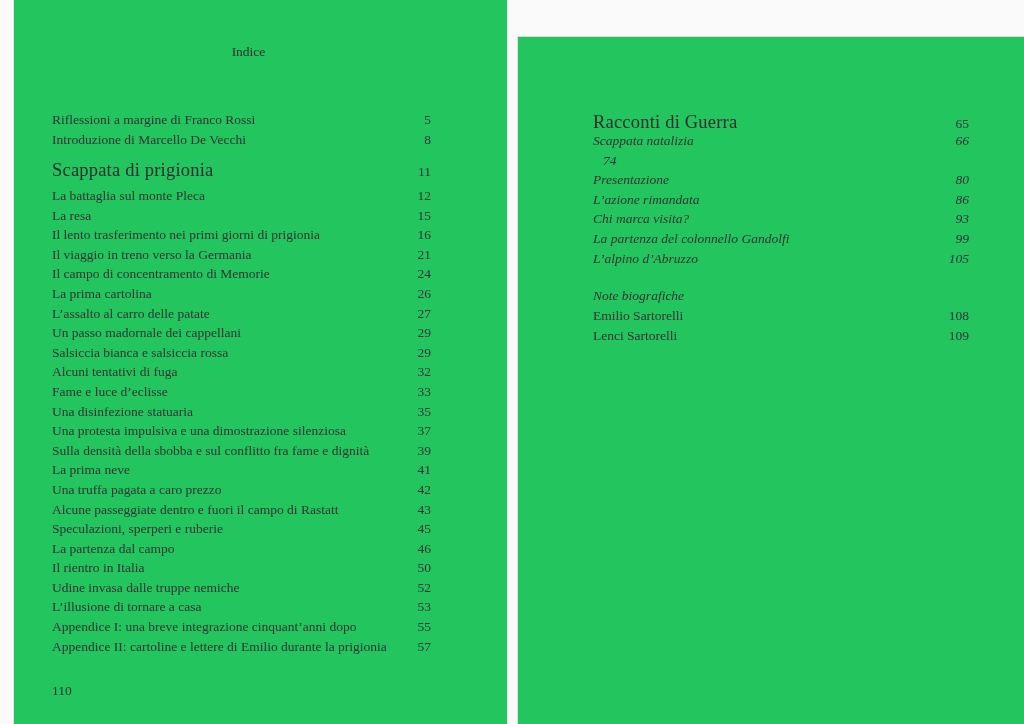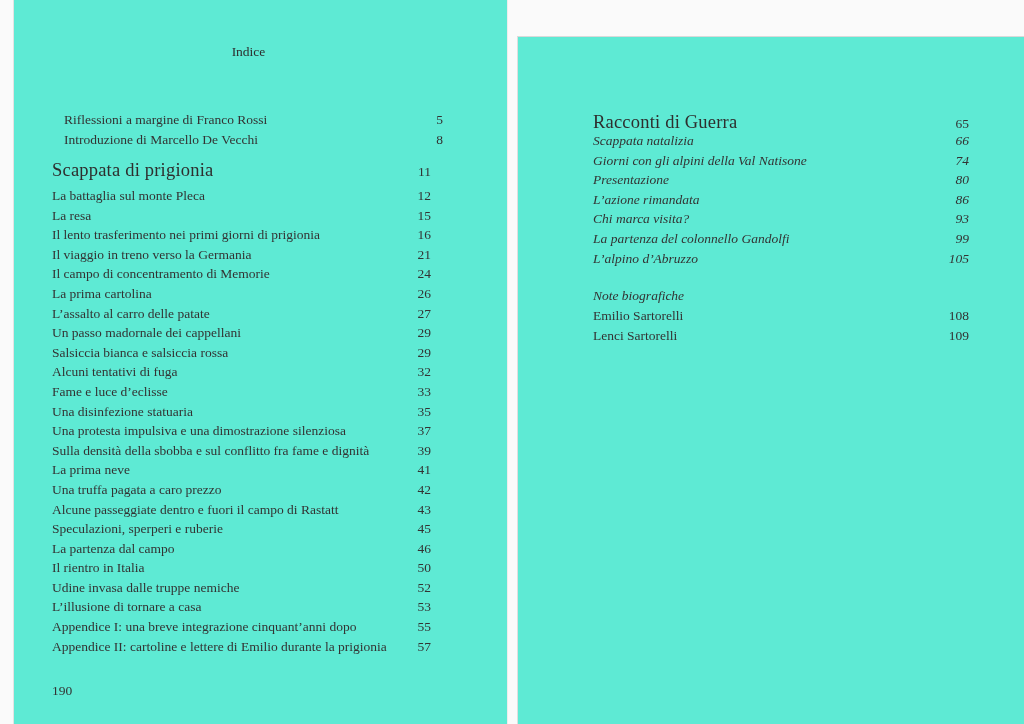--- a/index.html
+++ b/index.html
@@ -4,21 +4,21 @@
 <style>
   html, body { margin: 0; padding: 0; }
   body {
     width: 1024px; height: 724px;
     background: #fafafa;
     overflow: hidden;
     position: relative;
     font-family: "Liberation Serif", serif;
     color: #333333;
   }
-  .page { position: absolute; background: #5eead4; box-sizing: border-box; }
+  .page { position: absolute; background: #22c55e; box-sizing: border-box; }
   .page-left {
     left: 13px; top: 0; width: 495px; height: 724px;
     border-left: 1px solid #e3e3e3;
     border-right: 1px solid #ededed;
   }
   .page-right {
     left: 517px; top: 36px; width: 520px; height: 700px;
     border-top: 1px solid #d9d9d9;
     border-left: 1px solid #dedede;
   }
@@ -39,21 +39,21 @@
   .italic { font-style: italic; }
   .footer-num { font-size: 13.5px; }
 </style>
 </head>
 <body>
 
 <div class="page page-left">
 
   <div class="abs indice-title" style="left:45px; top:44px; width:379px;">Indice</div>
 
-  <div class="abs toc" style="left:50px; top:110px; width:379px;">
+  <div class="abs toc" style="left:38px; top:110px; width:379px;">
 
       <div class="toc-row">
         <span>Riflessioni a margine di Franco Rossi</span>
         <span class="num">5</span>
       </div>
 
       <div class="toc-row">
         <span>Introduzione di Marcello De Vecchi</span>
         <span class="num">8</span>
       </div>
@@ -180,39 +180,38 @@
         <span>Appendice I: una breve integrazione cinquant’anni dopo</span>
         <span class="num">55</span>
       </div>
 
       <div class="toc-row">
         <span>Appendice II: cartoline e lettere di Emilio durante la prigionia</span>
         <span class="num">57</span>
       </div>
     </div>
 
-  <div class="abs footer-num" style="left:38px; top:683px;">190</div>
+  <div class="abs footer-num" style="left:38px; top:683px;">110</div>
 </div>
 
 <div class="page page-right">
 
   <div class="abs heading-row" style="left:75px; top:71px; width:376px; line-height:28px;">
     <span class="section-heading">Racconti di Guerra</span>
     <span class="heading-num">65</span>
   </div>
 
   <div class="abs toc" style="left:75px; top:94px; width:376px;font-style:italic;">
 
       <div class="toc-row">
         <span>Scappata natalizia</span>
         <span class="num">66</span>
       </div>
 
       <div class="toc-row">
-        <span>Giorni con gli alpini della Val Natisone</span>
         <span class="num">74</span>
       </div>
 
       <div class="toc-row">
         <span>Presentazione</span>
         <span class="num">80</span>
       </div>
 
       <div class="toc-row">
         <span>L’azione rimandata</span>

